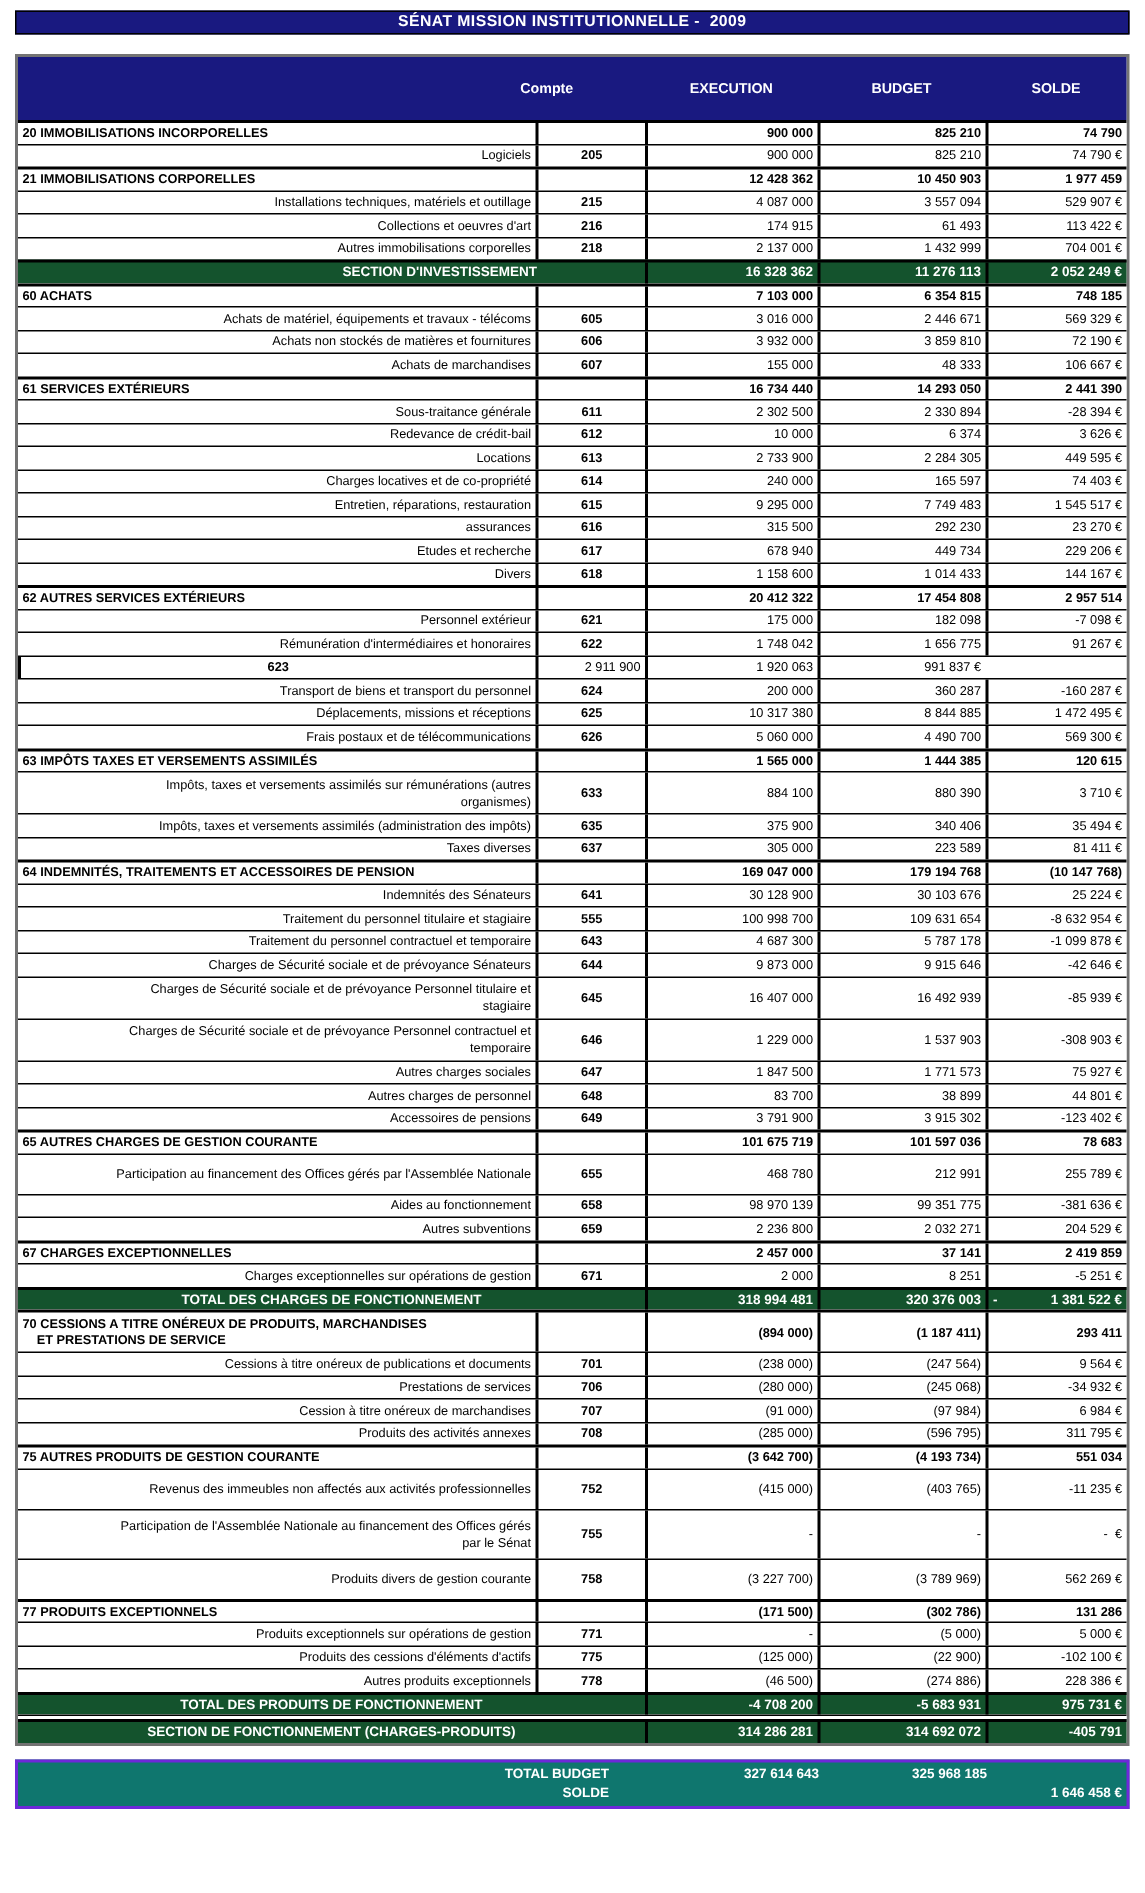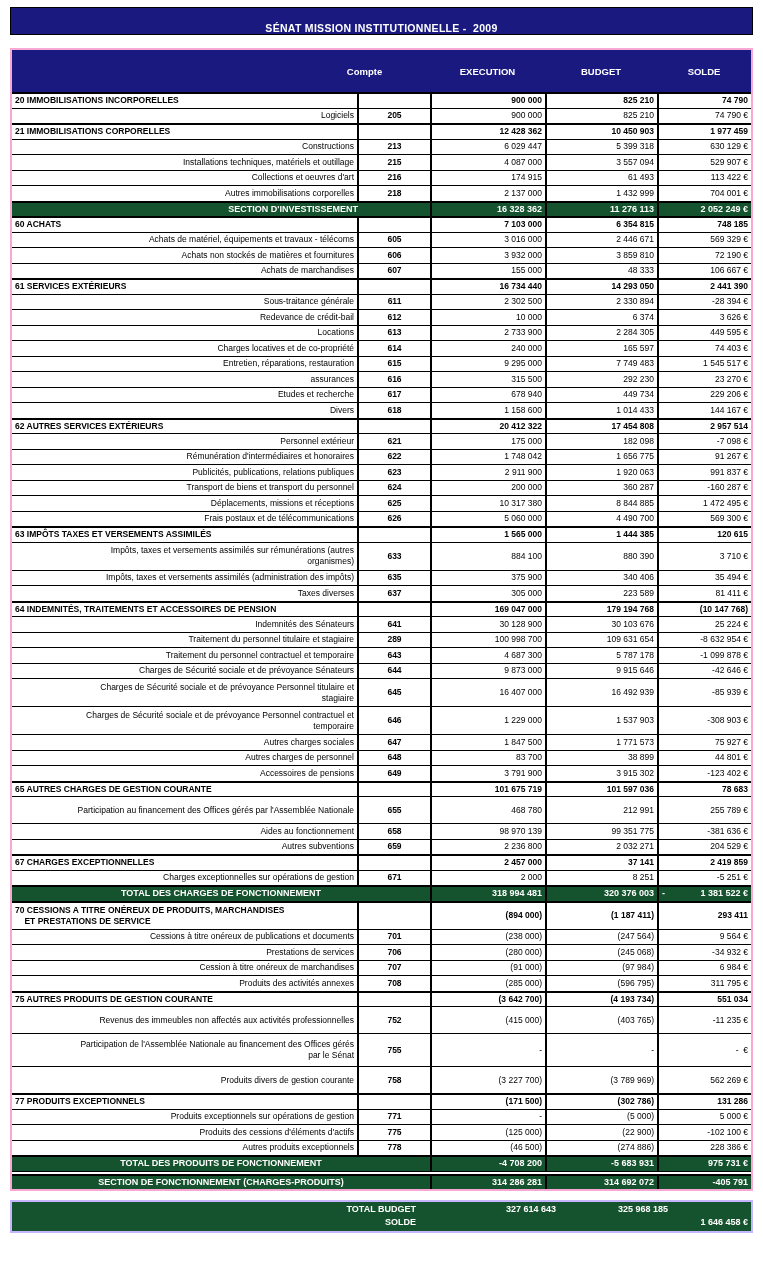--- a/index.html
+++ b/index.html
@@ -6,33 +6,33 @@
   html,body { background:#ffffff; }
   body {
     width: 763px; height: 1262px;
     font-family: "Liberation Sans", sans-serif;
     color: #000;
     padding: 7px 10px 0 10px;
     overflow: hidden;
   }
   
   .title-bar {
-    height: 28px;
+    height: 16px;
     background: #191980;
     border: 1px solid #000;
-    display: flex; align-items: flex-end; justify-content: center;
+    display: flex; align-items: flex-start; justify-content: center;
   }
   .title-bar span {
     color: #fff; font-weight: bold; font-size: 10.5px; letter-spacing: .3px;
     white-space: pre;
   }
   
   .budget-table {
     margin-top: 13px;
-    border: 2px solid #f9a8d4;
+    border: 2px solid #737373;
     background: #fff;
   }
   .trow {
     display: grid;
     grid-template-columns: 345px 73px 115px 112px 1fr;
     min-height: 15.5px;
     border-top: 1px solid #000;
     background: #fff;
   }
   .trow:first-child { border-top: 0; }
@@ -64,24 +64,24 @@
   .trow.secr .label-cell { justify-content: flex-end; padding-right: 72px; }
   .solde-cell.split { justify-content: space-between; }
   
   .trow.head { background: #191980; color: #fff; min-height: 42px; border-top: 0; }
   .trow.head .cell { font-weight: bold; font-size: 9.5px; border-left: 0; }
   .head-compte { grid-column: 1 / span 2; justify-content: center; padding-left: 290px; }
   .head-num { justify-content: center; }
   
   .footer-bar {
     margin-top: 9px;
-    background: #14532d;
-    border: 2px solid #c4b5fd;
+    background: #0f766e;
+    border: 2px solid #6d28d9;
     color: #fff;
-    padding: 1px 0 2px 14px;
+    padding: 1px 0 2px 4px;
   }
   .frow {
     display: grid;
     grid-template-columns: 345px 73px 115px 112px 1fr;
     min-height: 13px;
   }
   .frow .cell { font-weight: bold; font-size: 9px; border-left: 0; padding: 0 3px; }
   .frow .flabel { grid-column: 1 / span 2; justify-content: flex-end; padding-right: 28px; }
 </style>
 </head>
@@ -114,27 +114,20 @@
         <div class="cell solde-cell">74 790 €</div>
       </div>
       <div class="trow cat">
         <div class="cell label-cell">21 IMMOBILISATIONS CORPORELLES</div>
         <div class="cell compte-cell"></div>
         <div class="cell budget-cell">12 428 362</div>
         <div class="cell execution-cell">10 450 903</div>
         <div class="cell solde-cell">1 977 459</div>
       </div>
       <div class="trow sub">
-        <div class="cell label-cell">Constructions</div>
-        <div class="cell compte-cell">213</div>
-        <div class="cell budget-cell">6 029 447</div>
-        <div class="cell execution-cell">5 399 318</div>
-        <div class="cell solde-cell">630 129 €</div>
-      </div>
-      <div class="trow sub">
         <div class="cell label-cell">Installations techniques, matériels et outillage</div>
         <div class="cell compte-cell">215</div>
         <div class="cell budget-cell">4 087 000</div>
         <div class="cell execution-cell">3 557 094</div>
         <div class="cell solde-cell">529 907 €</div>
       </div>
       <div class="trow sub">
         <div class="cell label-cell">Collections et oeuvres d'art</div>
         <div class="cell compte-cell">216</div>
         <div class="cell budget-cell">174 915</div>
@@ -260,21 +253,20 @@
         <div class="cell solde-cell">-7 098 €</div>
       </div>
       <div class="trow sub">
         <div class="cell label-cell">Rémunération d'intermédiaires et honoraires</div>
         <div class="cell compte-cell">622</div>
         <div class="cell budget-cell">1 748 042</div>
         <div class="cell execution-cell">1 656 775</div>
         <div class="cell solde-cell">91 267 €</div>
       </div>
       <div class="trow sub">
-        <div class="cell label-cell">Publicités, publications, relations publiques</div>
         <div class="cell compte-cell">623</div>
         <div class="cell budget-cell">2 911 900</div>
         <div class="cell execution-cell">1 920 063</div>
         <div class="cell solde-cell">991 837 €</div>
       </div>
       <div class="trow sub">
         <div class="cell label-cell">Transport de biens et transport du personnel</div>
         <div class="cell compte-cell">624</div>
         <div class="cell budget-cell">200 000</div>
         <div class="cell execution-cell">360 287</div>
@@ -332,21 +324,21 @@
       </div>
       <div class="trow sub">
         <div class="cell label-cell">Indemnités des Sénateurs</div>
         <div class="cell compte-cell">641</div>
         <div class="cell budget-cell">30 128 900</div>
         <div class="cell execution-cell">30 103 676</div>
         <div class="cell solde-cell">25 224 €</div>
       </div>
       <div class="trow sub">
         <div class="cell label-cell">Traitement du personnel titulaire et stagiaire</div>
-        <div class="cell compte-cell">289</div>
+        <div class="cell compte-cell">555</div>
         <div class="cell budget-cell">100 998 700</div>
         <div class="cell execution-cell">109 631 654</div>
         <div class="cell solde-cell">-8 632 954 €</div>
       </div>
       <div class="trow sub">
         <div class="cell label-cell">Traitement du personnel contractuel et temporaire</div>
         <div class="cell compte-cell">643</div>
         <div class="cell budget-cell">4 687 300</div>
         <div class="cell execution-cell">5 787 178</div>
         <div class="cell solde-cell">-1 099 878 €</div>

